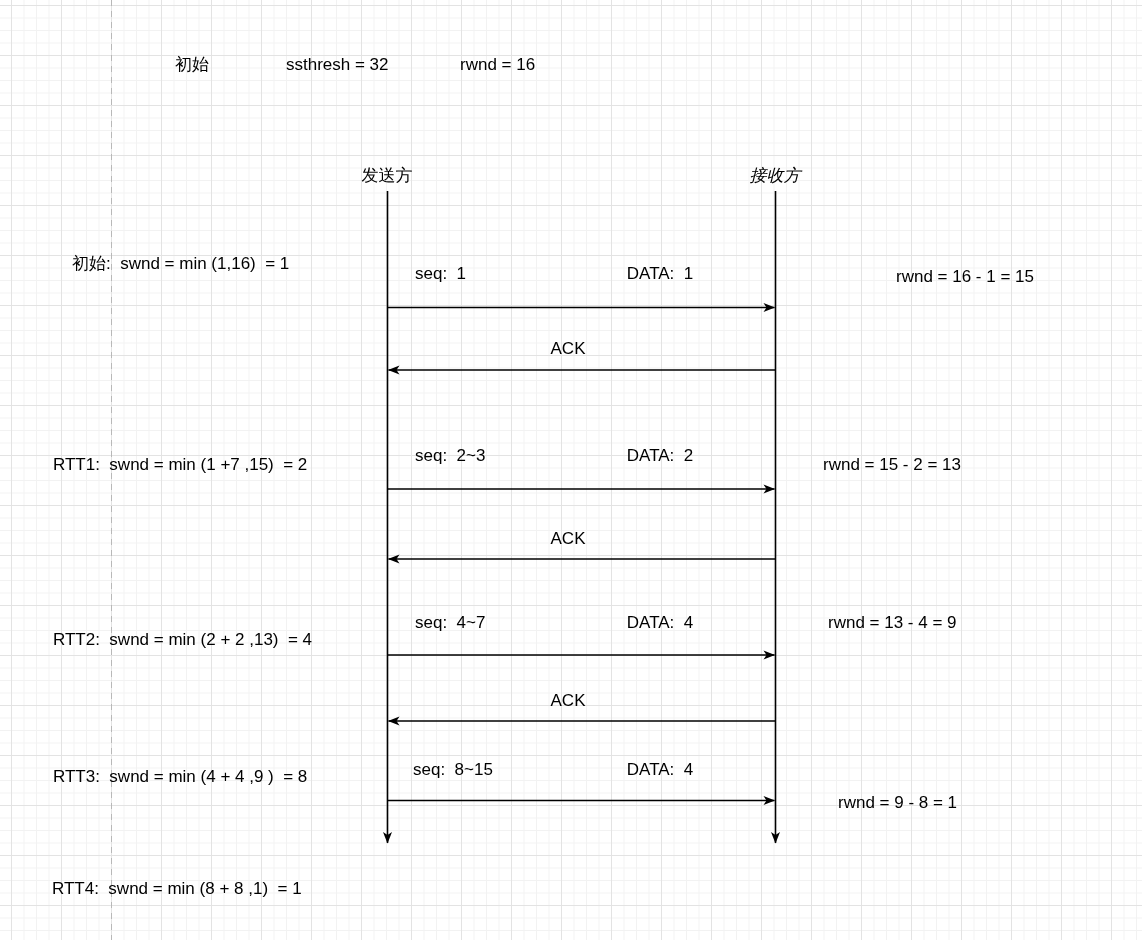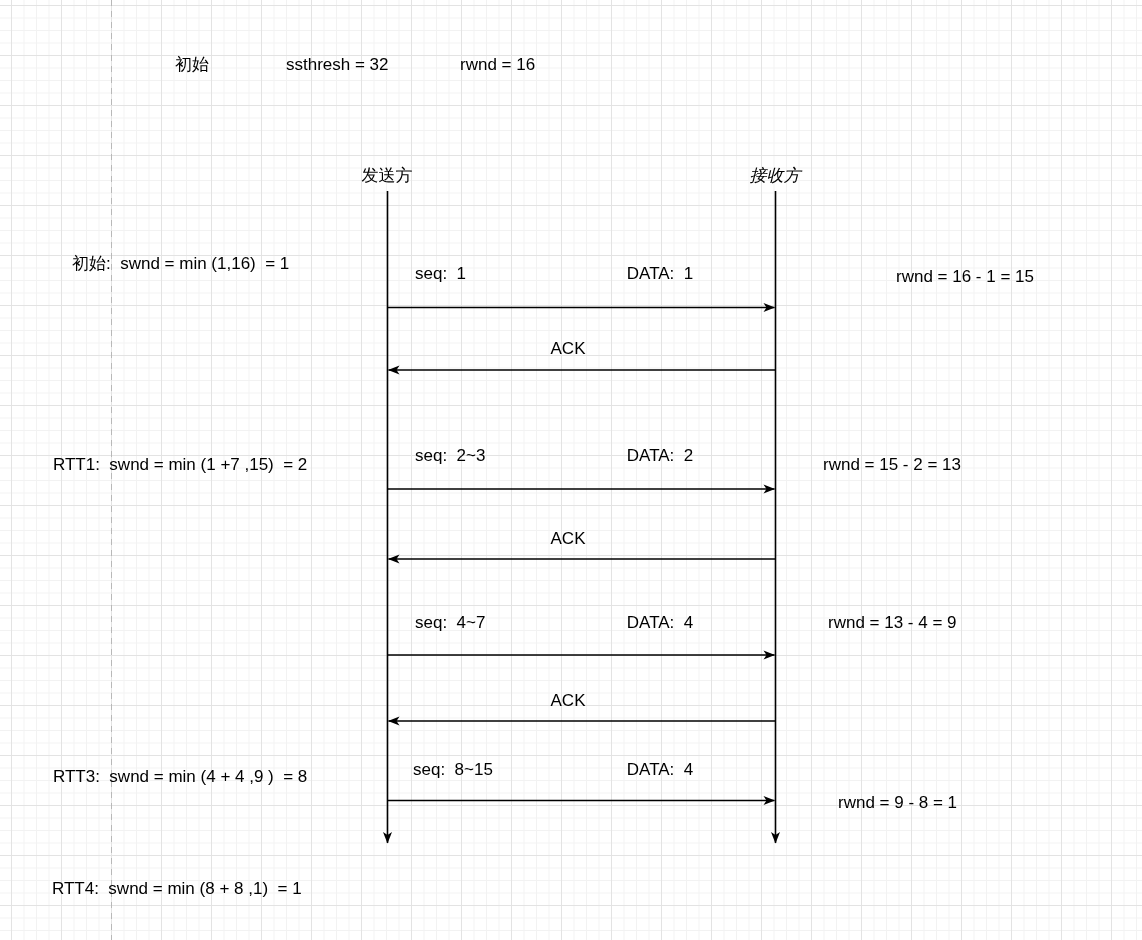--- a/index.html
+++ b/index.html
@@ -95,20 +95,21 @@
   <div class="lbl ctr" id="r0-data">DATA:  1</div>
   <div class="lbl" id="r0-rwnd">rwnd = 16 - 1 = 15</div>
   <div class="lbl ctr" id="r0-ack">ACK</div>
 
   <div class="lbl" id="r1-left">RTT1:  swnd = min (1 +7 ,15)  = 2</div>
   <div class="lbl" id="r1-seq">seq:  2~3</div>
   <div class="lbl ctr" id="r1-data">DATA:  2</div>
   <div class="lbl" id="r1-rwnd">rwnd = 15 - 2 = 13</div>
   <div class="lbl ctr" id="r1-ack">ACK</div>
 
+  <div class="lbl" id="r2-left">RTT2:  swnd = min (2 + 2 ,13)  = 4</div>
   <div class="lbl" id="r2-seq">seq:  4~7</div>
   <div class="lbl ctr" id="r2-data">DATA:  4</div>
   <div class="lbl" id="r2-rwnd">rwnd = 13 - 4 = 9</div>
   <div class="lbl ctr" id="r2-ack">ACK</div>
 
   <div class="lbl" id="r3-left">RTT3:  swnd = min (4 + 4 ,9 )  = 8</div>
   <div class="lbl" id="r3-seq">seq:  8~15</div>
   <div class="lbl ctr" id="r3-data">DATA:  4</div>
   <div class="lbl" id="r3-rwnd">rwnd = 9 - 8 = 1</div>
 

